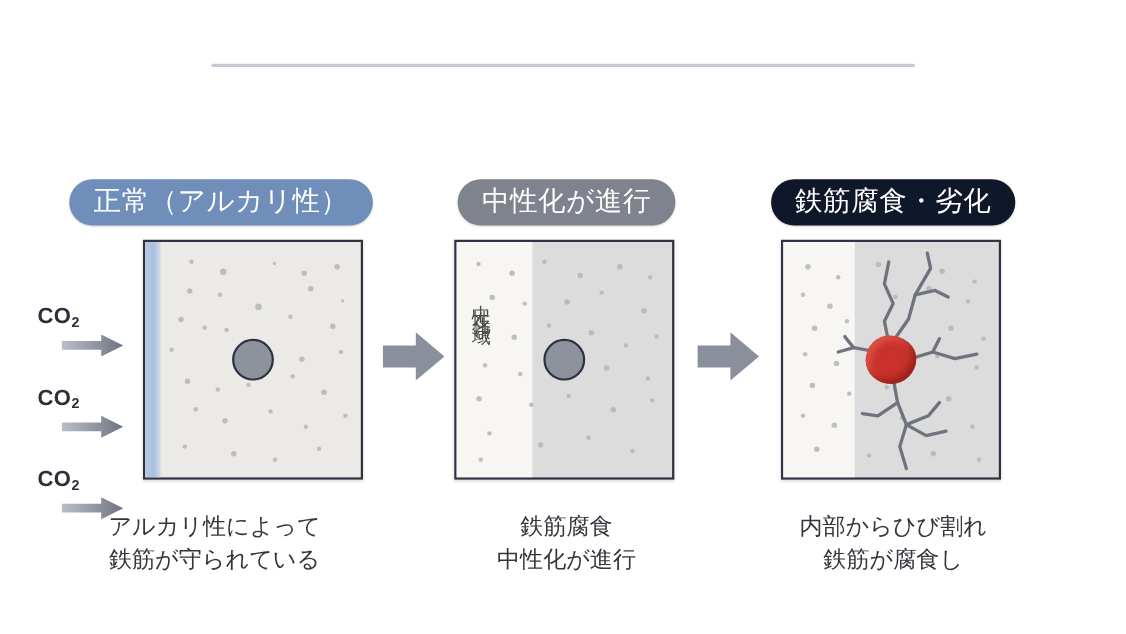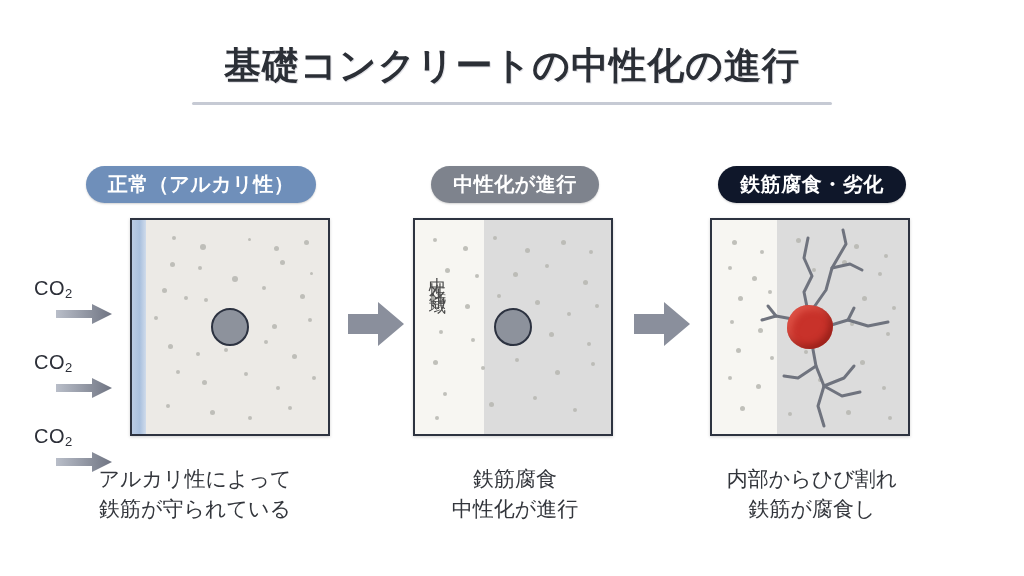--- a/index.html
+++ b/index.html
@@ -62,22 +62,22 @@
     height: 48px;
     display: flex;
     align-items: center;
     justify-content: center;
   }
   .badge {
     display: inline-block;
     padding: 8px 22px 9px 22px;
     border-radius: 22px;
     color: #ffffff;
-    font-size: 20px;
-    font-weight: bold;
+    font-size: 25px;
+    font-weight: normal;
     line-height: 1;
     white-space: nowrap;
     box-shadow: 0 1px 2px rgba(0,0,0,.18);
     letter-spacing: .5px;
   }
   .badge-normal   { background: #6f8fba; }
   .badge-progress { background: #7e838d; }
   .badge-damage   { background: #0f172a; }
 
   
@@ -161,21 +161,21 @@
     left: 0; top: 56px;
     width: 96px;
     height: 230px;
   }
   .co2-item { position: absolute; left: 4px; width: 92px; }
   .co2-1 { top: 4px; }
   .co2-2 { top: 78px; }
   .co2-3 { top: 152px; }
   .co2-text {
     font-size: 20px;
-    font-weight: normal;
+    font-weight: bold;
     color: #2c2f38;
     letter-spacing: .5px;
     line-height: 1;
   }
   .co2-text sub { font-size: 13px; vertical-align: baseline; position: relative; top: 3px; }
   .co2-arrow { margin-top: 6px; margin-left: 22px; }
 
   
   .flow-arrow {
     position: absolute;
@@ -192,21 +192,20 @@
     line-height: 1.45;
     color: #33363c;
   }
   .panel-1 .caption { padding-left: 30px; }
   .caption .cl { display: block; }
 </style>
 </head>
 <body>
 
 <div class="title-wrap">
-  <div class="page-title">基礎コンクリートの中性化の進行</div>
   <div class="title-rule"></div>
 </div>
 
 <div class="stage">
 
   <div class="panel panel-1">
 
     <div class="badge-row">
       <span class="badge badge-normal">正常（アルカリ性）</span>
     </div>

